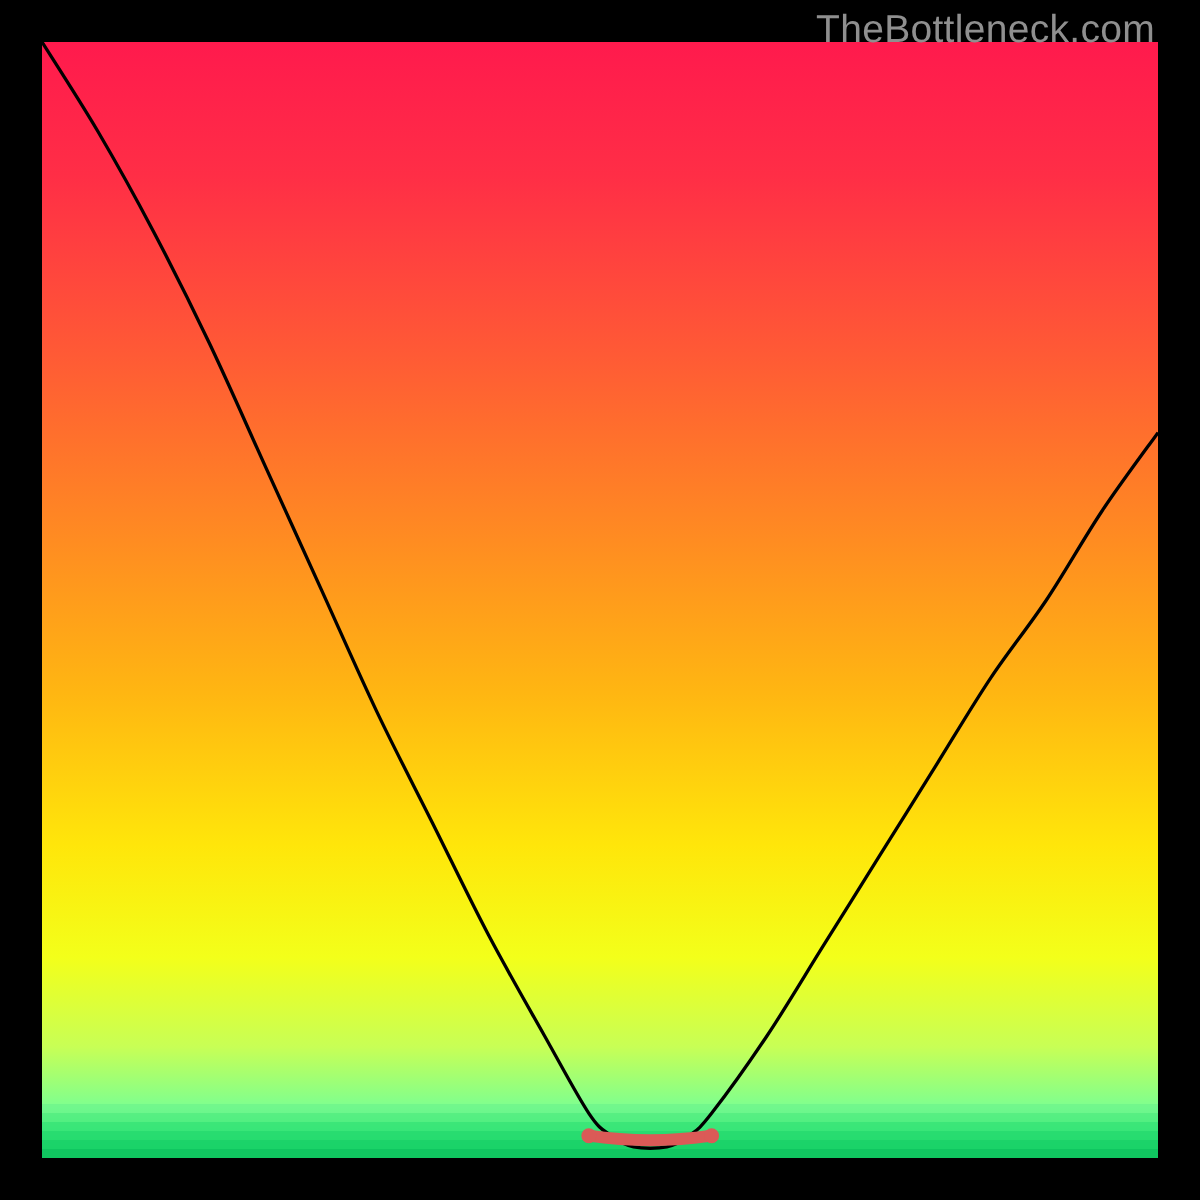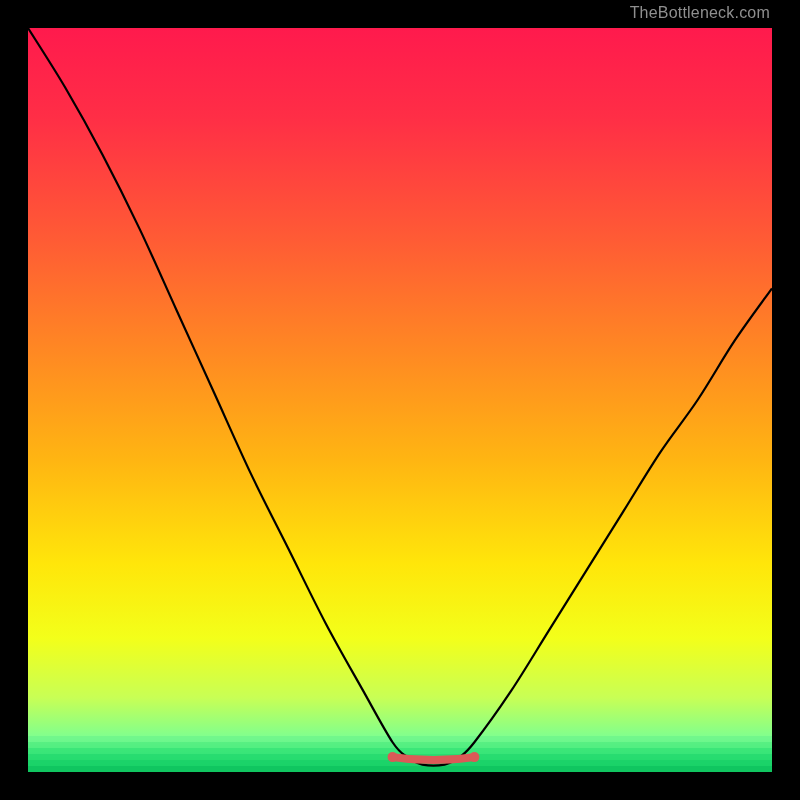--- a/index.html
+++ b/index.html
@@ -23,21 +23,21 @@
     left: 0;
     top: 0;
     width: 744px;
     height: 744px;
   }
   .watermark {
     position: absolute;
     top: 4px;
     right: 30px;
     font-family: Arial, Helvetica, sans-serif;
-    font-size: 16px;
+    font-size: 26px;
     color: #8f8f8f;
     letter-spacing: 0.2px;
   }
 </style>
 </head>
 <body>
 
 <div class="frame">
   <svg class="plot" viewBox="0 0 744 744" preserveAspectRatio="none">
     <defs>

